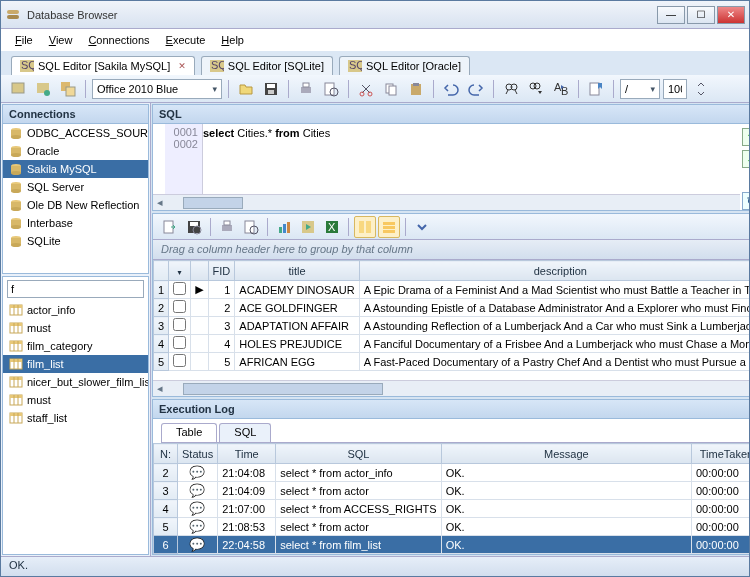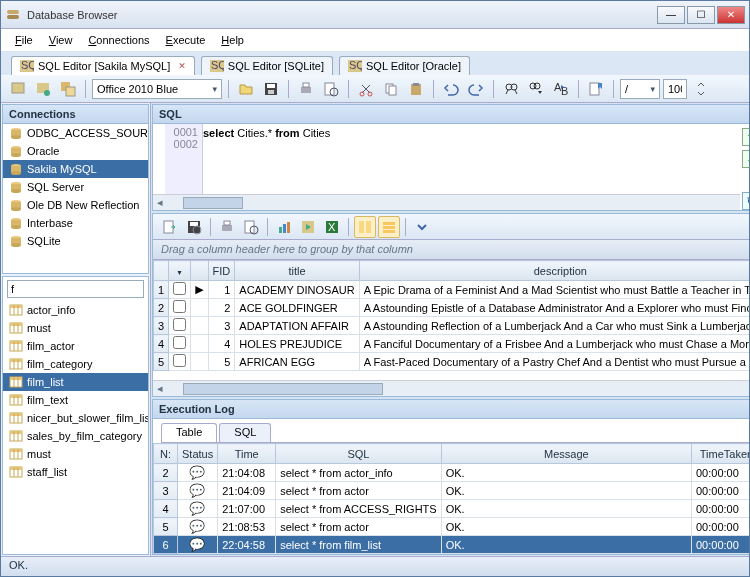--- a/index.html
+++ b/index.html
@@ -346,76 +346,43 @@
           </div>
           <div class="tree-item">
             <span class="ticon">
               <svg width="14" height="14">
                 <rect x="1" y="2" width="12" height="10" fill="#fff" stroke="#c8a858"></rect>
                 <rect x="1" y="2" width="12" height="3" fill="#e8c878"></rect>
                 <line x1="5" y1="2" x2="5" y2="12" stroke="#c8a858"></line>
                 <line x1="9" y1="2" x2="9" y2="12" stroke="#c8a858"></line>
               </svg>
             </span>
-            <span>film_actor</span>
-          </div>
-          <div class="tree-item">
+            <span>film_category</span>
+          </div>
+          <div class="tree-item sel">
             <span class="ticon">
               <svg width="14" height="14">
                 <rect x="1" y="2" width="12" height="10" fill="#fff" stroke="#c8a858"></rect>
                 <rect x="1" y="2" width="12" height="3" fill="#e8c878"></rect>
                 <line x1="5" y1="2" x2="5" y2="12" stroke="#c8a858"></line>
                 <line x1="9" y1="2" x2="9" y2="12" stroke="#c8a858"></line>
               </svg>
             </span>
-            <span>film_category</span>
-          </div>
-          <div class="tree-item sel">
+            <span>film_list</span>
+          </div>
+          <div class="tree-item">
             <span class="ticon">
               <svg width="14" height="14">
                 <rect x="1" y="2" width="12" height="10" fill="#fff" stroke="#c8a858"></rect>
                 <rect x="1" y="2" width="12" height="3" fill="#e8c878"></rect>
                 <line x1="5" y1="2" x2="5" y2="12" stroke="#c8a858"></line>
                 <line x1="9" y1="2" x2="9" y2="12" stroke="#c8a858"></line>
               </svg>
             </span>
-            <span>film_list</span>
-          </div>
-          <div class="tree-item">
-            <span class="ticon">
-              <svg width="14" height="14">
-                <rect x="1" y="2" width="12" height="10" fill="#fff" stroke="#c8a858"></rect>
-                <rect x="1" y="2" width="12" height="3" fill="#e8c878"></rect>
-                <line x1="5" y1="2" x2="5" y2="12" stroke="#c8a858"></line>
-                <line x1="9" y1="2" x2="9" y2="12" stroke="#c8a858"></line>
-              </svg>
-            </span>
-            <span>film_text</span>
-          </div>
-          <div class="tree-item">
-            <span class="ticon">
-              <svg width="14" height="14">
-                <rect x="1" y="2" width="12" height="10" fill="#fff" stroke="#c8a858"></rect>
-                <rect x="1" y="2" width="12" height="3" fill="#e8c878"></rect>
-                <line x1="5" y1="2" x2="5" y2="12" stroke="#c8a858"></line>
-                <line x1="9" y1="2" x2="9" y2="12" stroke="#c8a858"></line>
-              </svg>
-            </span>
             <span>nicer_but_slower_film_list</span>
-          </div>
-          <div class="tree-item">
-            <span class="ticon">
-              <svg width="14" height="14">
-                <rect x="1" y="2" width="12" height="10" fill="#fff" stroke="#c8a858"></rect>
-                <rect x="1" y="2" width="12" height="3" fill="#e8c878"></rect>
-                <line x1="5" y1="2" x2="5" y2="12" stroke="#c8a858"></line>
-                <line x1="9" y1="2" x2="9" y2="12" stroke="#c8a858"></line>
-              </svg>
-            </span>
-            <span>sales_by_film_category</span>
           </div>
           <div class="tree-item">
             <span class="ticon">
               <svg width="14" height="14">
                 <rect x="1" y="2" width="12" height="10" fill="#fff" stroke="#c8a858"></rect>
                 <rect x="1" y="2" width="12" height="3" fill="#e8c878"></rect>
                 <line x1="5" y1="2" x2="5" y2="12" stroke="#c8a858"></line>
                 <line x1="9" y1="2" x2="9" y2="12" stroke="#c8a858"></line>
               </svg>
             </span>

